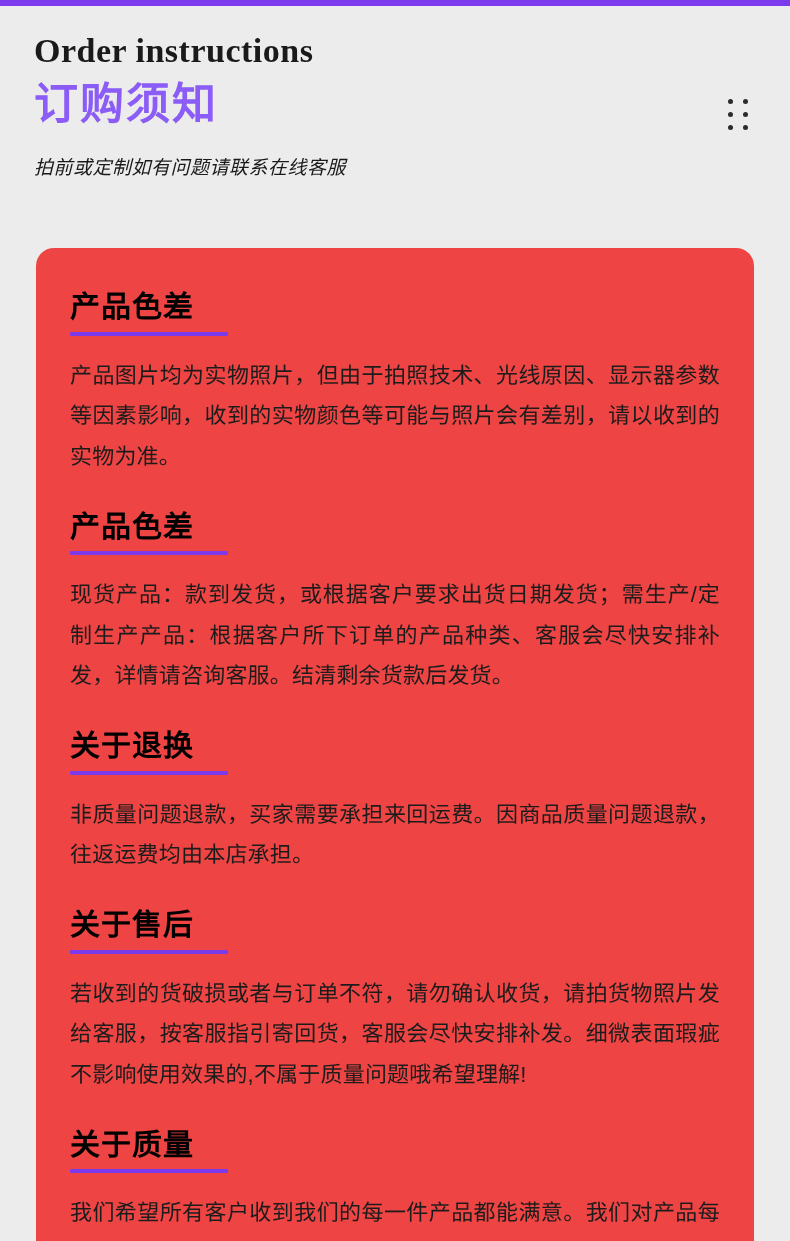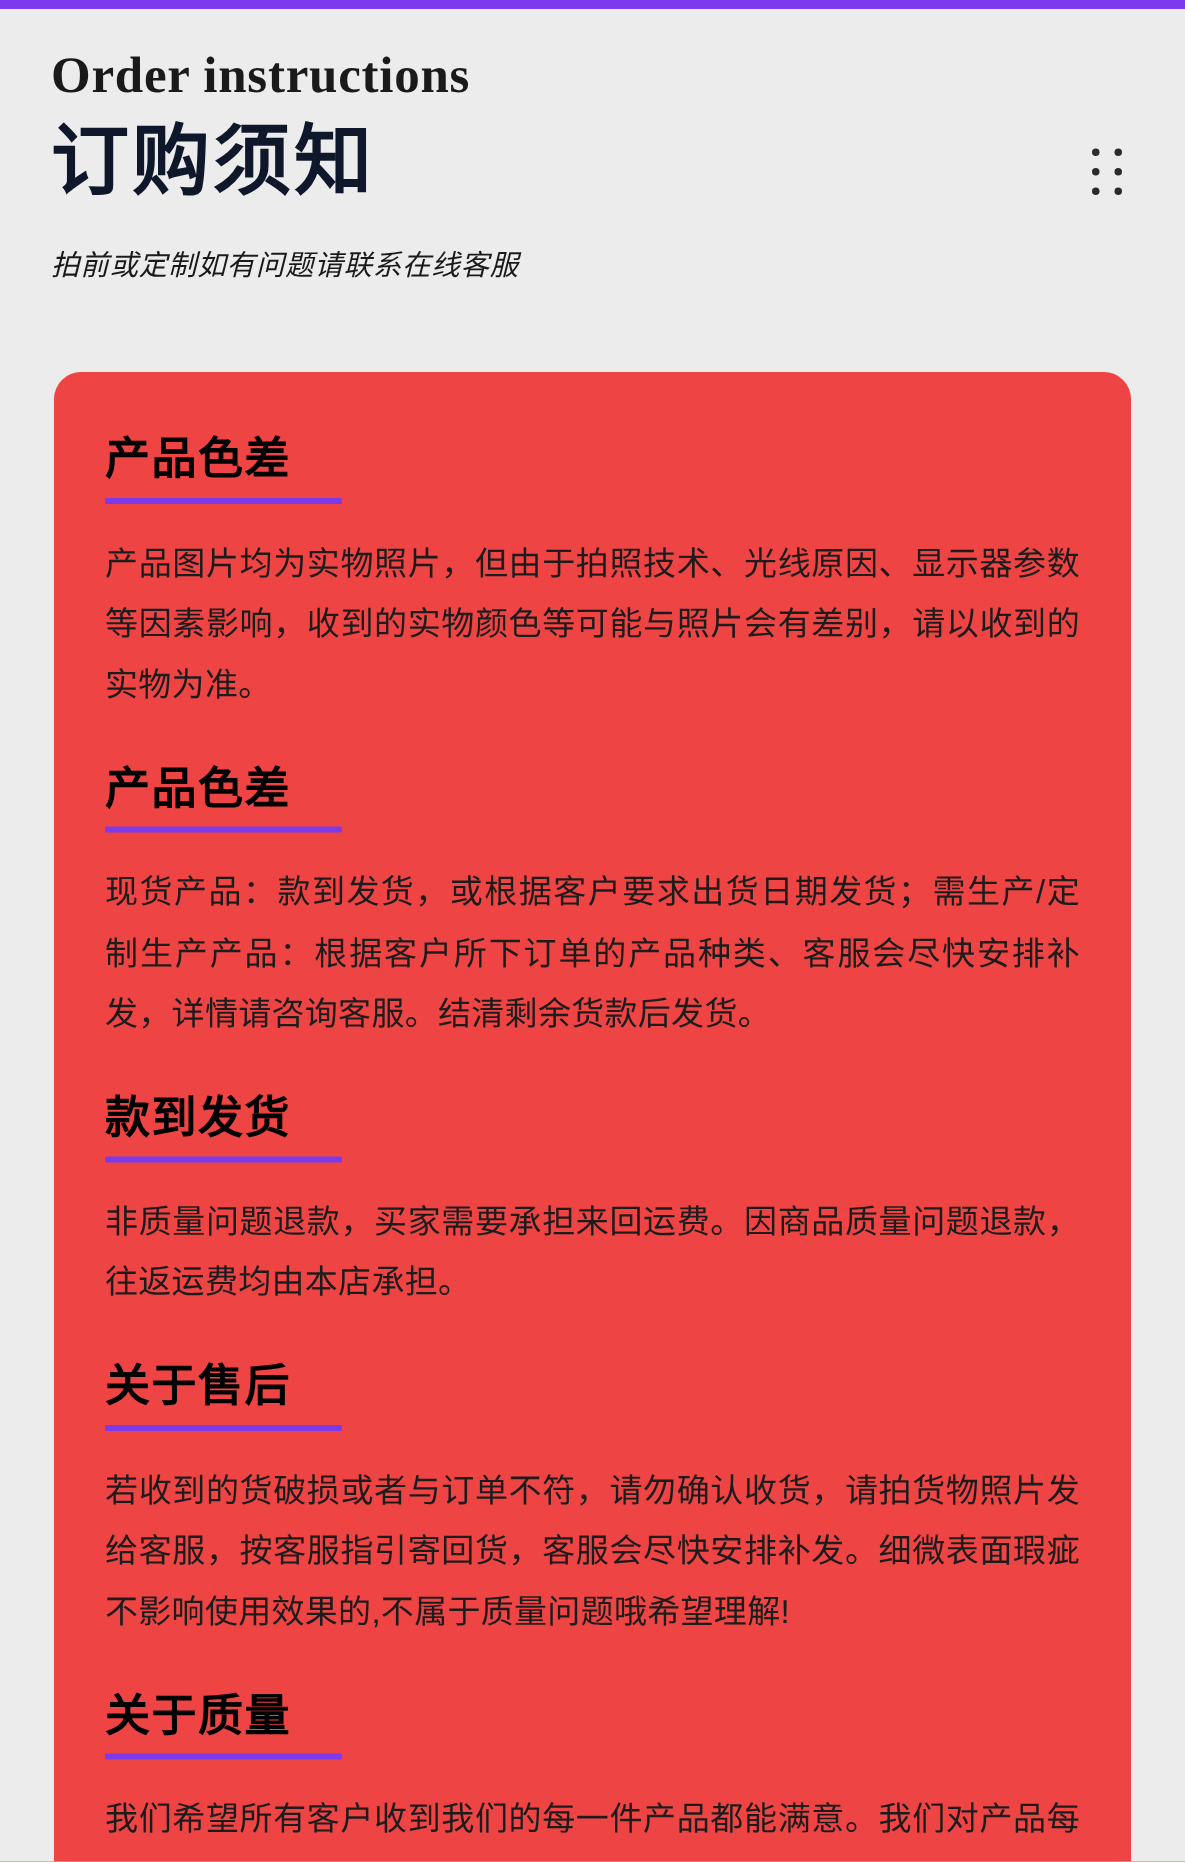--- a/index.html
+++ b/index.html
@@ -39,23 +39,23 @@
   .eyebrow {
     font-family: "Liberation Serif", "DejaVu Serif", serif;
     font-size: 34px;
     font-weight: 700;
     color: #1a1a1a;
     letter-spacing: 0.5px;
     line-height: 1.1;
     margin: 0;
   }
   .main-title {
-    font-size: 52px;
+    font-size: 44px;
     font-weight: 700;
-    color: #0f172a;
+    color: #8b5cf6;
     letter-spacing: 2px;
     line-height: 1.15;
     margin: 10px 0 0 0;
   }
   .subtitle {
     font-size: 19px;
     font-weight: 400;
     color: #1a1a1a;
     letter-spacing: 0.5px;
     margin: 22px 0 0 0;
@@ -155,21 +155,21 @@
       <p class="sec-body">产品图片均为实物照片，但由于拍照技术、光线原因、显示器参数等因素影响，收到的实物颜色等可能与照片会有差别，请以收到的实物为准。</p>
     </div>
 
     <div class="section">
       <h2 class="sec-title">产品色差</h2>
       <div class="sec-rule w-short"></div>
       <p class="sec-body">现货产品：款到发货，或根据客户要求出货日期发货；需生产/定制生产产品：根据客户所下订单的产品种类、客服会尽快安排补发，详情请咨询客服。结清剩余货款后发货。</p>
     </div>
 
     <div class="section">
-      <h2 class="sec-title">款到发货</h2>
+      <h2 class="sec-title">关于退换</h2>
       <div class="sec-rule w-short"></div>
       <p class="sec-body">非质量问题退款，买家需要承担来回运费。因商品质量问题退款，往返运费均由本店承担。</p>
     </div>
 
     <div class="section">
       <h2 class="sec-title">关于售后</h2>
       <div class="sec-rule w-short"></div>
       <p class="sec-body">若收到的货破损或者与订单不符，请勿确认收货，请拍货物照片发给客服，按客服指引寄回货，客服会尽快安排补发。细微表面瑕疵不影响使用效果的,不属于质量问题哦希望理解!</p>
     </div>
 

